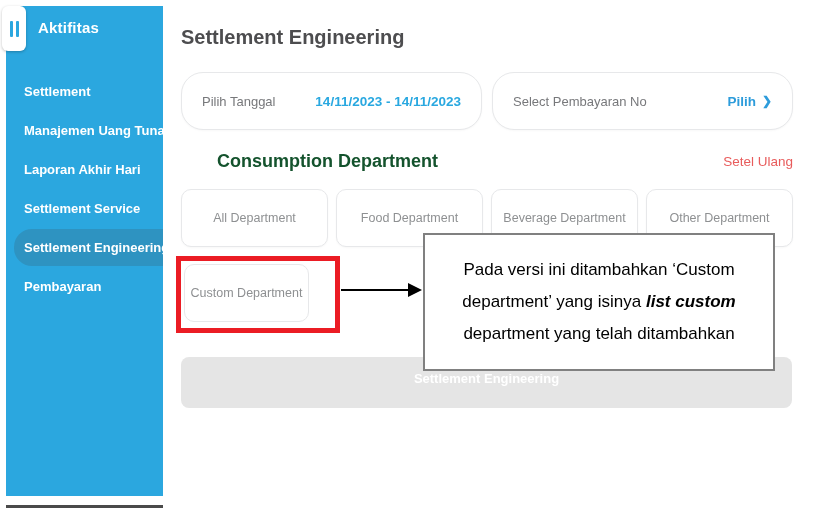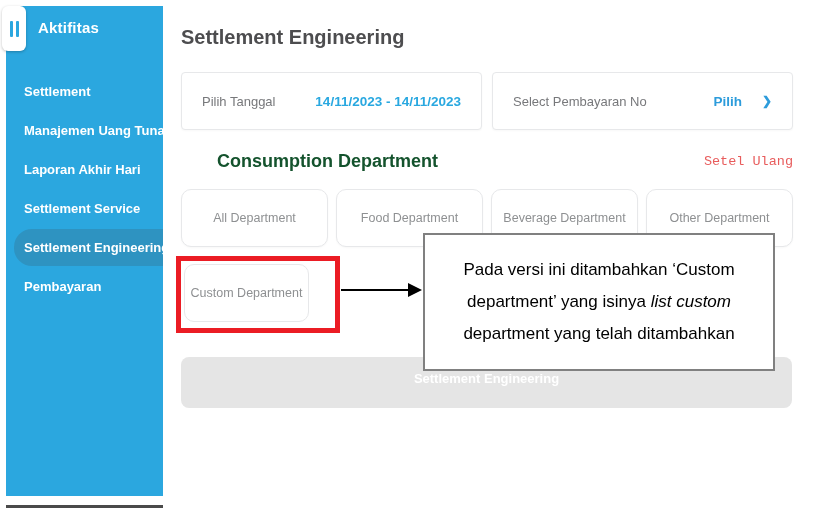--- a/index.html
+++ b/index.html
@@ -47,37 +47,37 @@
   .page-title {
     position:absolute; left:181px; top:26px;
     font-size:20px; font-weight:700; color:#4D4D4F;
   }
   .filter-row {
     position:absolute; left:181px; top:72px; width:612px;
     display:flex; gap:10px;
   }
   .filter-card {
     flex:1; height:58px; background:#ffffff;
-    border:1px solid #E7E8EA; border-radius:4px;
+    border:1px solid #E7E8EA; border-radius:22px;
     box-shadow:0 1px 2px rgba(0,0,0,0.03);
     display:flex; align-items:center; justify-content:space-between;
     padding:4px 20px; cursor:pointer;
   }
   .filter-label { font-size:13px; color:#77787B; }
   .filter-value { font-size:13.5px; font-weight:700; }
   .date-value { color:#29A8E0; }
-  .pilih-value { color:#2D9CDB; display:flex; align-items:center; gap:20px; }
+  .pilih-value { color:#2D9CDB; display:flex; align-items:center; gap:6px; }
   .chevron { font-size:12px; font-weight:700; }
 
   .section-row {
     position:absolute; left:181px; top:151px; width:612px;
     display:flex; align-items:center; justify-content:space-between;
   }
   .section-label { font-size:18px; font-weight:700; color:#14532d;margin-left:36px; }
-  .reset-link { font-size:13.5px; color:#E85C5C; cursor:pointer;font-family:Liberation Mono, monospace; }
+  .reset-link { font-size:13.5px; color:#E85C5C; cursor:pointer; }
 
   .dept-row {
     position:absolute; left:181px; top:189px; width:612px;
     display:flex; gap:8px;
   }
   .dept-btn {
     flex:1; height:58px; background:#ffffff;
     border:1px solid #E7E8EA; border-radius:10px;
     box-shadow:0 1px 2px rgba(0,0,0,0.03);
     display:flex; align-items:center; justify-content:center;
@@ -110,21 +110,21 @@
   
   .annotation {
     position:absolute; left:423px; top:233px; width:352px; height:138px;
     background:#ffffff; border:2px solid #808080; z-index:5;
     display:flex; align-items:center; justify-content:center;
     padding:6px 14px;
   }
   .annotation p {
     font-size:17px; line-height:32px; color:#000000; text-align:center;
   }
-  .annotation .it { font-style:italic; }
+  .annotation .it { font-style:italic;font-weight:bold; }
 
   
   .footer-btn {
     position:absolute; left:181px; top:357px; width:611px; height:51px;
     background:#E5E5E5; border-radius:8px; z-index:1;
     display:flex; align-items:center; justify-content:center;
   }
   .footer-btn span {
     color:#ffffff; font-size:13px; font-weight:700; margin-top:-8px;
   }

